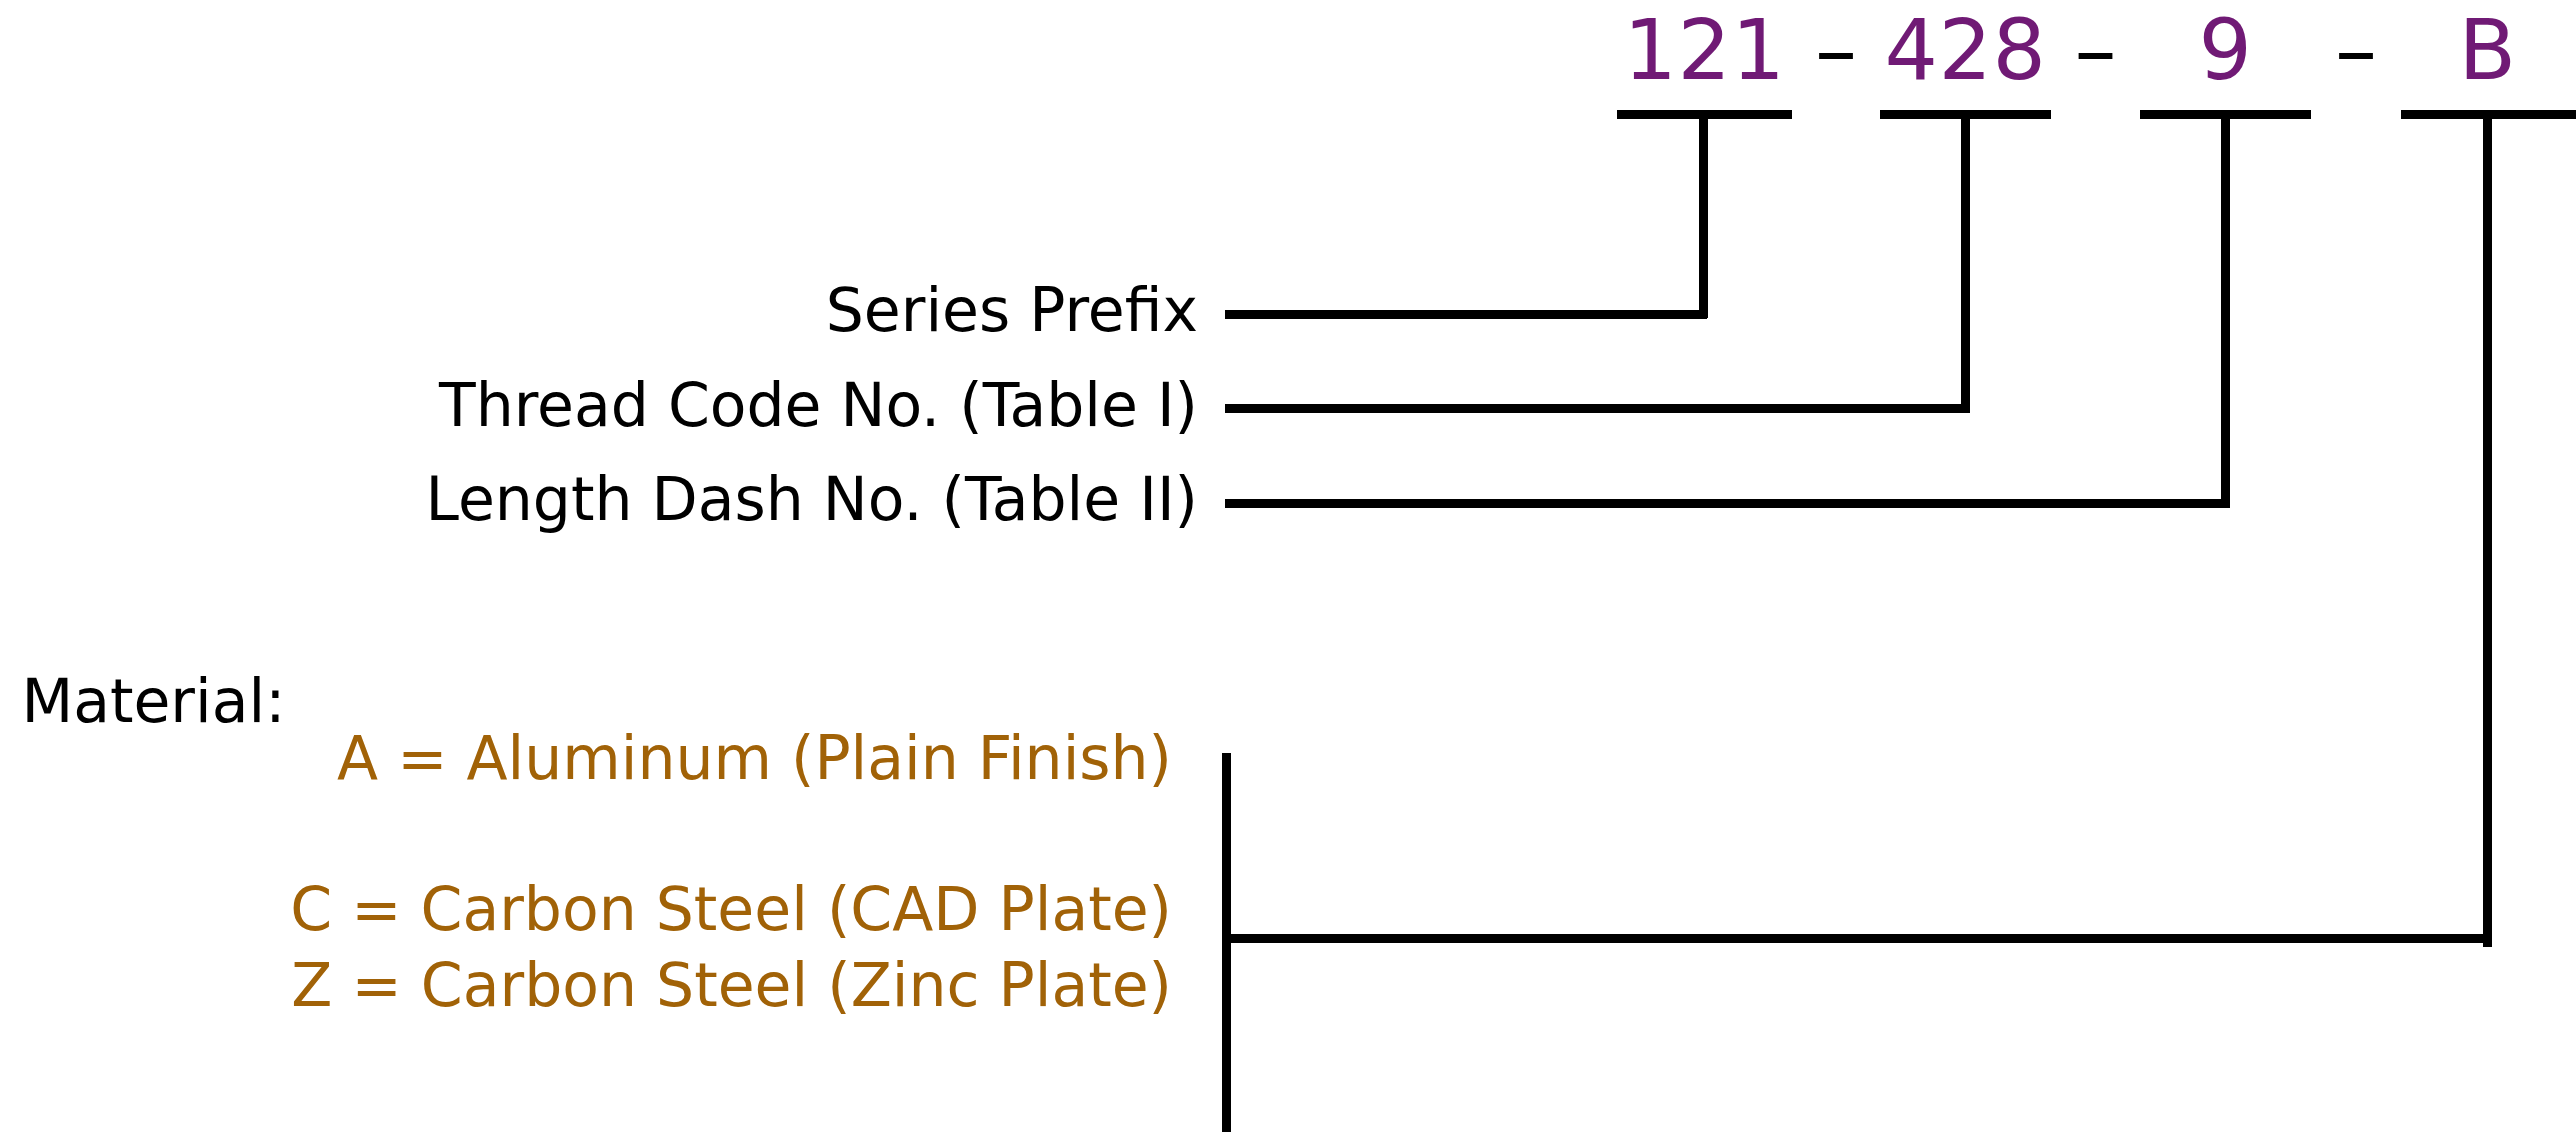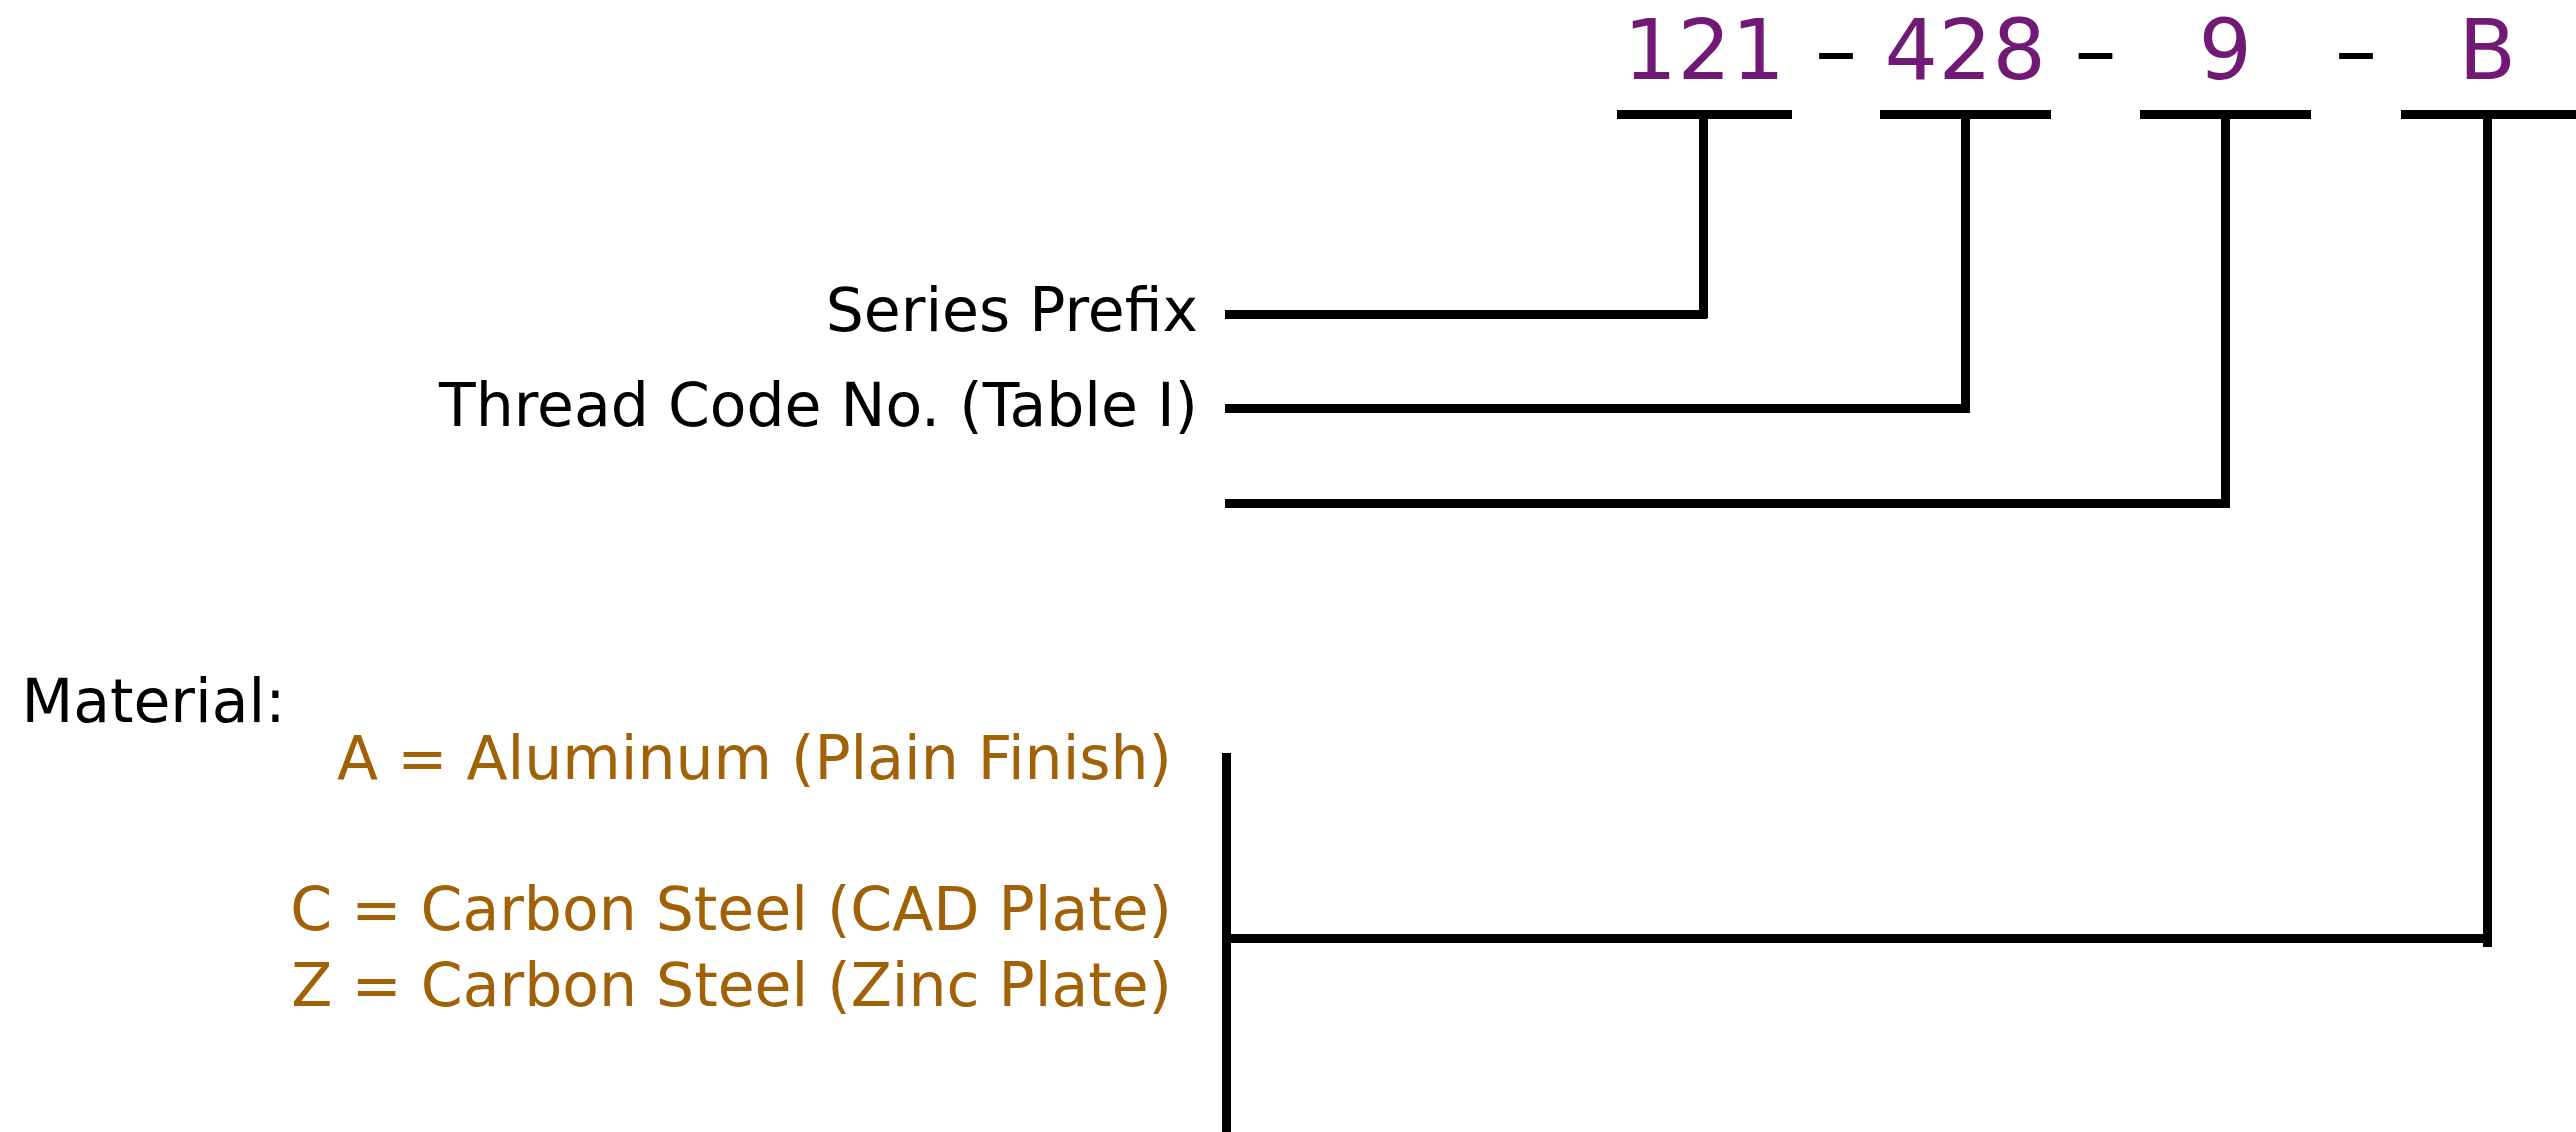--- a/index.html
+++ b/index.html
@@ -111,20 +111,21 @@
   <div class="vline" style="left:2483px; top:110px; height:837px;"></div>
 
   <div class="hline" style="left:1225px; top:310px; width:482px;"></div>
   <div class="hline" style="left:1225px; top:404px; width:745px;"></div>
   <div class="hline" style="left:1225px; top:499px; width:1005px;"></div>
 
   <div class="callout-label" style="top:280px;">Series Prefix</div>
 
   <div class="callout-label" style="top:375px;">Thread Code No. (Table I)</div>
 
+  <div class="callout-label" style="top:469px;">Length Dash No. (Table II)</div>
 
   <div class="material-heading" style="top:671px;">Material:</div>
 
   <div class="material-item" style="top:728px;">A = Aluminum (Plain Finish)</div>
 
 
   <div class="material-item" style="top:955px;">Z = Carbon Steel (Zinc Plate)</div>
 
   <div class="material-item" style="top:879px;">C = Carbon Steel (CAD Plate)</div>
 

